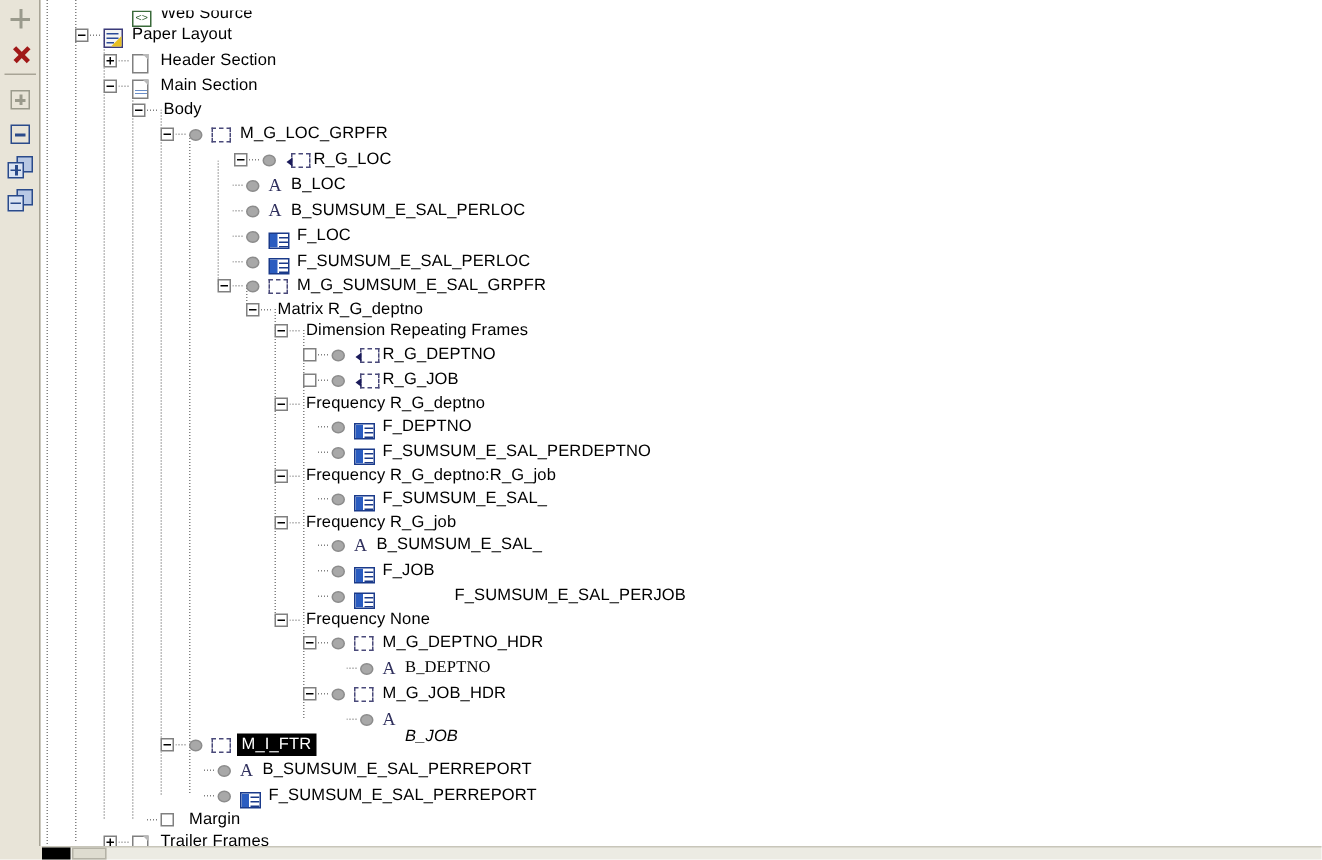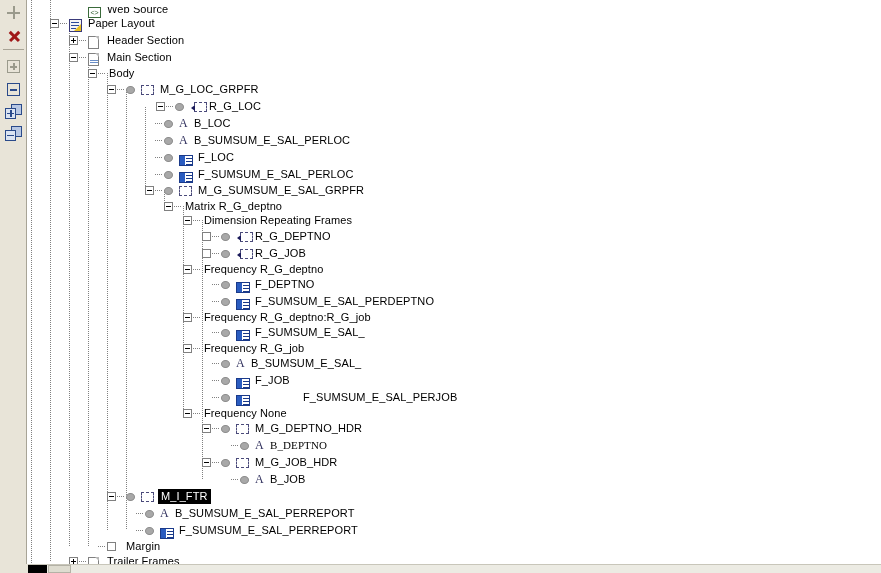--- a/index.html
+++ b/index.html
@@ -547,21 +547,21 @@
         <i class="h"></i>
       </div>
       <div class="ico ico-dot" style="left: 193px; top: 5px;"></div>
       <div class="ico ico-frame" style="left: 208px; top: 4px;"></div>
       <span class="rowlabel" style="position: absolute; left: 225px; top: 2px;">M_G_JOB_HDR</span>
     </div>
     <div class="row" style="top: 471px; width: 853px;">
       <div class="hline" style="left: 203px; top: 8px; width: 7px;"></div>
       <div class="ico ico-dot" style="left: 212px; top: 5px;"></div>
       <div class="ico ico-A" style="left: 227px; top: 2px; width: 10px;">A</div>
-      <span class="rowlabel" style="position: absolute; left: 240px; top: 2px;">B_JOB</span>
+      <span class="rowlabel" style="position: absolute; left: 240px; top: 14px; font-style: italic;">B_JOB</span>
     </div>
     <div class="row" style="top: 488px; width: 853px;">
       <div class="hline" style="left: 89px; top: 8px; width: 7px;"></div>
       <div class="exbox" style="left: 79px; top: 4px;">
         <i class="h"></i>
       </div>
       <div class="ico ico-dot" style="left: 98px; top: 5px;"></div>
       <div class="ico ico-frame" style="left: 113px; top: 4px;"></div>
       <span class="rowlabel sel" style="position: absolute; left: 130px; top: 1px; padding: 1px 3px;">M_I_FTR</span>
     </div>

